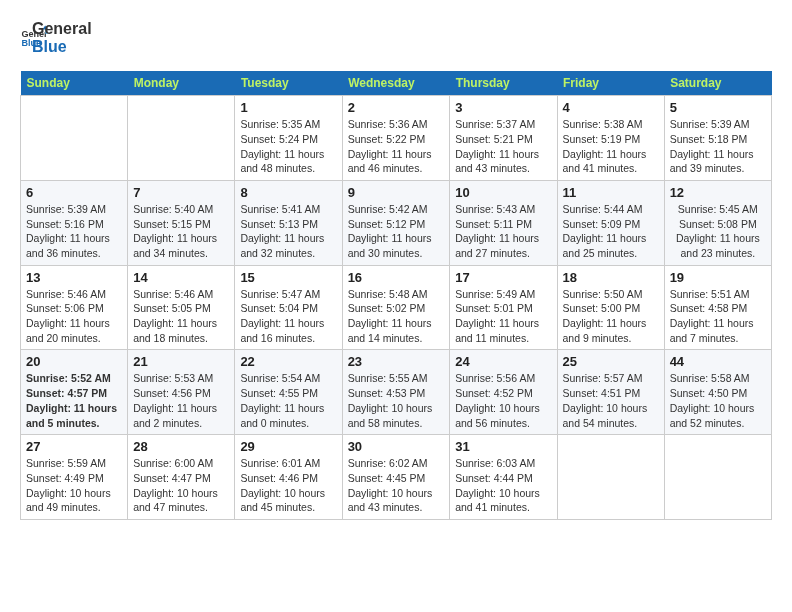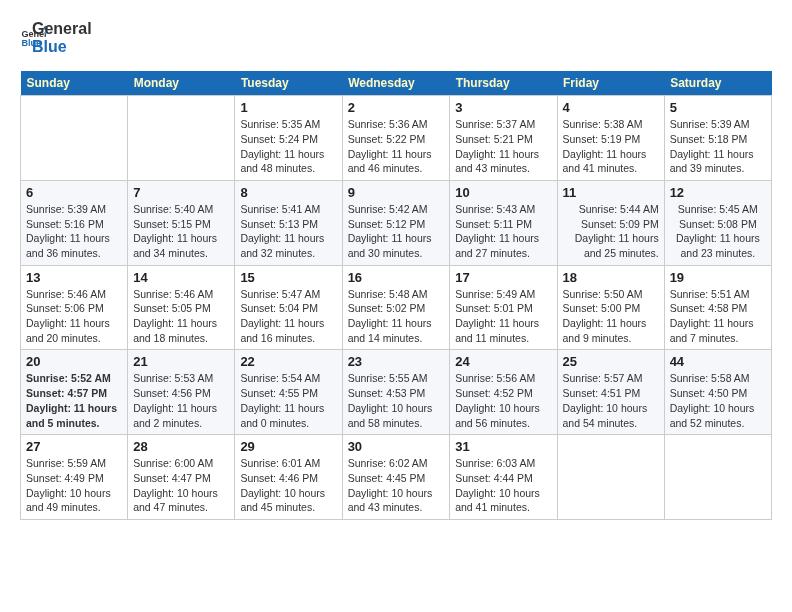--- a/index.html
+++ b/index.html
@@ -38,21 +38,21 @@
       font-size: 16px;
       color: #555;
     }
     .calendar-table {
       width: 100%;
       border-collapse: collapse;
       font-size: 11px;
     }
     .calendar-table th {
       background-color: #1a6bb5;
-      color: #fef9c3;
+      color: #bef264;
       text-align: left;
       padding: 5px 6px;
       font-size: 12px;
       font-weight: bold;
     }
     .calendar-table td {
       border: 1px solid #ccc;
       vertical-align: top;
       padding: 4px 5px;
       width: 108px;
@@ -172,21 +172,21 @@
 Daylight: 11 hours and 30 minutes.</div>
         </td>
         <td>
           <div class="day-number">10</div>
           <div class="day-info" style="white-space: pre-line;">Sunrise: 5:43 AM
 Sunset: 5:11 PM
 Daylight: 11 hours and 27 minutes.</div>
         </td>
         <td>
           <div class="day-number">11</div>
-          <div class="day-info" style="white-space: pre-line; text-align: right;">Sunrise: 5:44 AM
+          <div class="day-info" style="white-space: pre-line;">Sunrise: 5:44 AM
 Sunset: 5:09 PM
 Daylight: 11 hours and 25 minutes.</div>
         </td>
         <td>
           <div class="day-number">12</div>
           <div class="day-info" style="white-space: pre-line; text-align: center;">Sunrise: 5:45 AM
 Sunset: 5:08 PM
 Daylight: 11 hours and 23 minutes.</div>
         </td>
       </tr>

